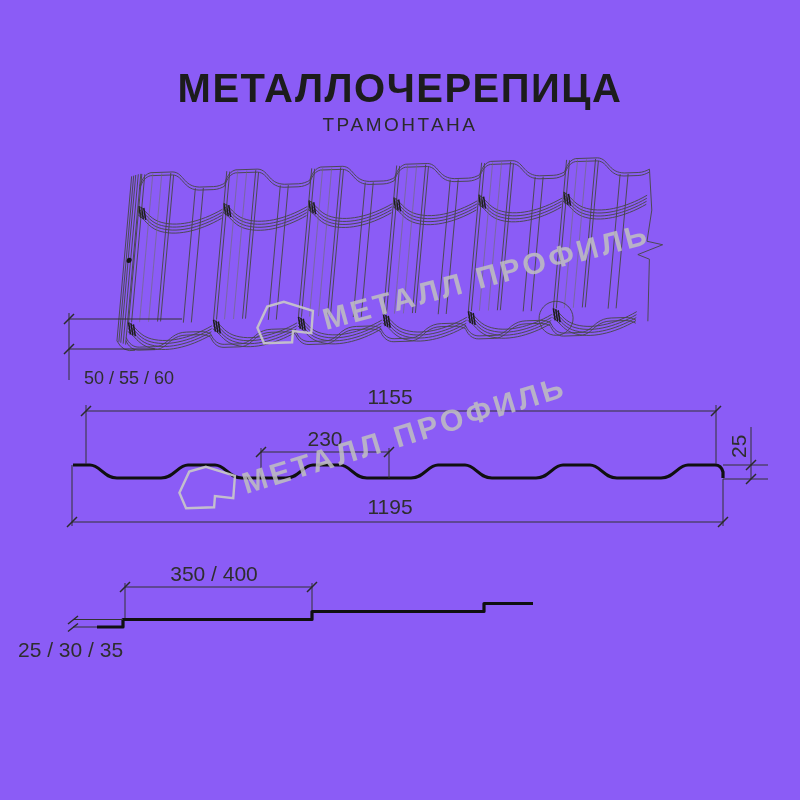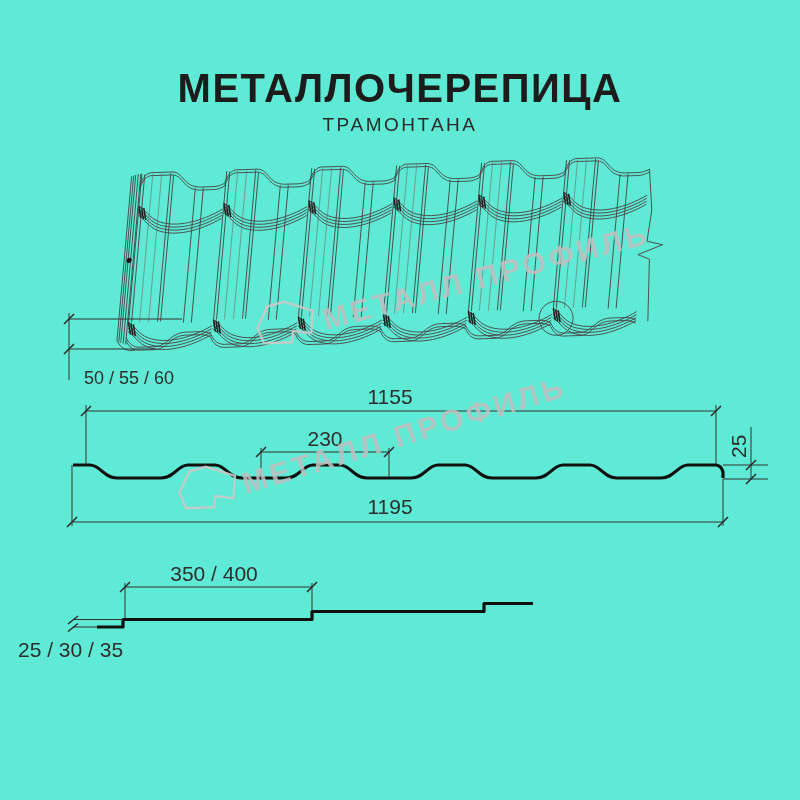--- a/index.html
+++ b/index.html
@@ -1,16 +1,16 @@
 <!DOCTYPE html>
 <html><head>
 <meta charset="utf-8">
 <style>
   html,body{margin:0;padding:0;background:#ffffff;}
-  #canvas{position:relative;width:800px;height:800px;background:#5eead4;overflow:hidden;
+  #canvas{position:relative;width:800px;height:800px;background:#8b5cf6;overflow:hidden;
           font-family:"Liberation Sans", sans-serif;}
   svg{position:absolute;left:0;top:0;}
   svg text{font-family:"Liberation Sans", sans-serif;fill:#262626;}
   .title-t{font-size:40px;font-weight:bold;letter-spacing:1.5px;fill:#1c1c1c;}
   .sub-t{font-size:19px;letter-spacing:2.5px;fill:#2a2a2a;}
   .dim-t{font-size:21px;fill:#2e2e2e;}
   .dim-s{font-size:18px;fill:#2e2e2e;}
   .wm-t{font-size:30px;font-weight:bold;letter-spacing:3.5px;fill:#c0c0c0;opacity:.85;}
   .thin{stroke:#474747;stroke-width:.9;fill:none;}
   .faint{stroke:#6e6e6e;stroke-width:.6;fill:none;}

